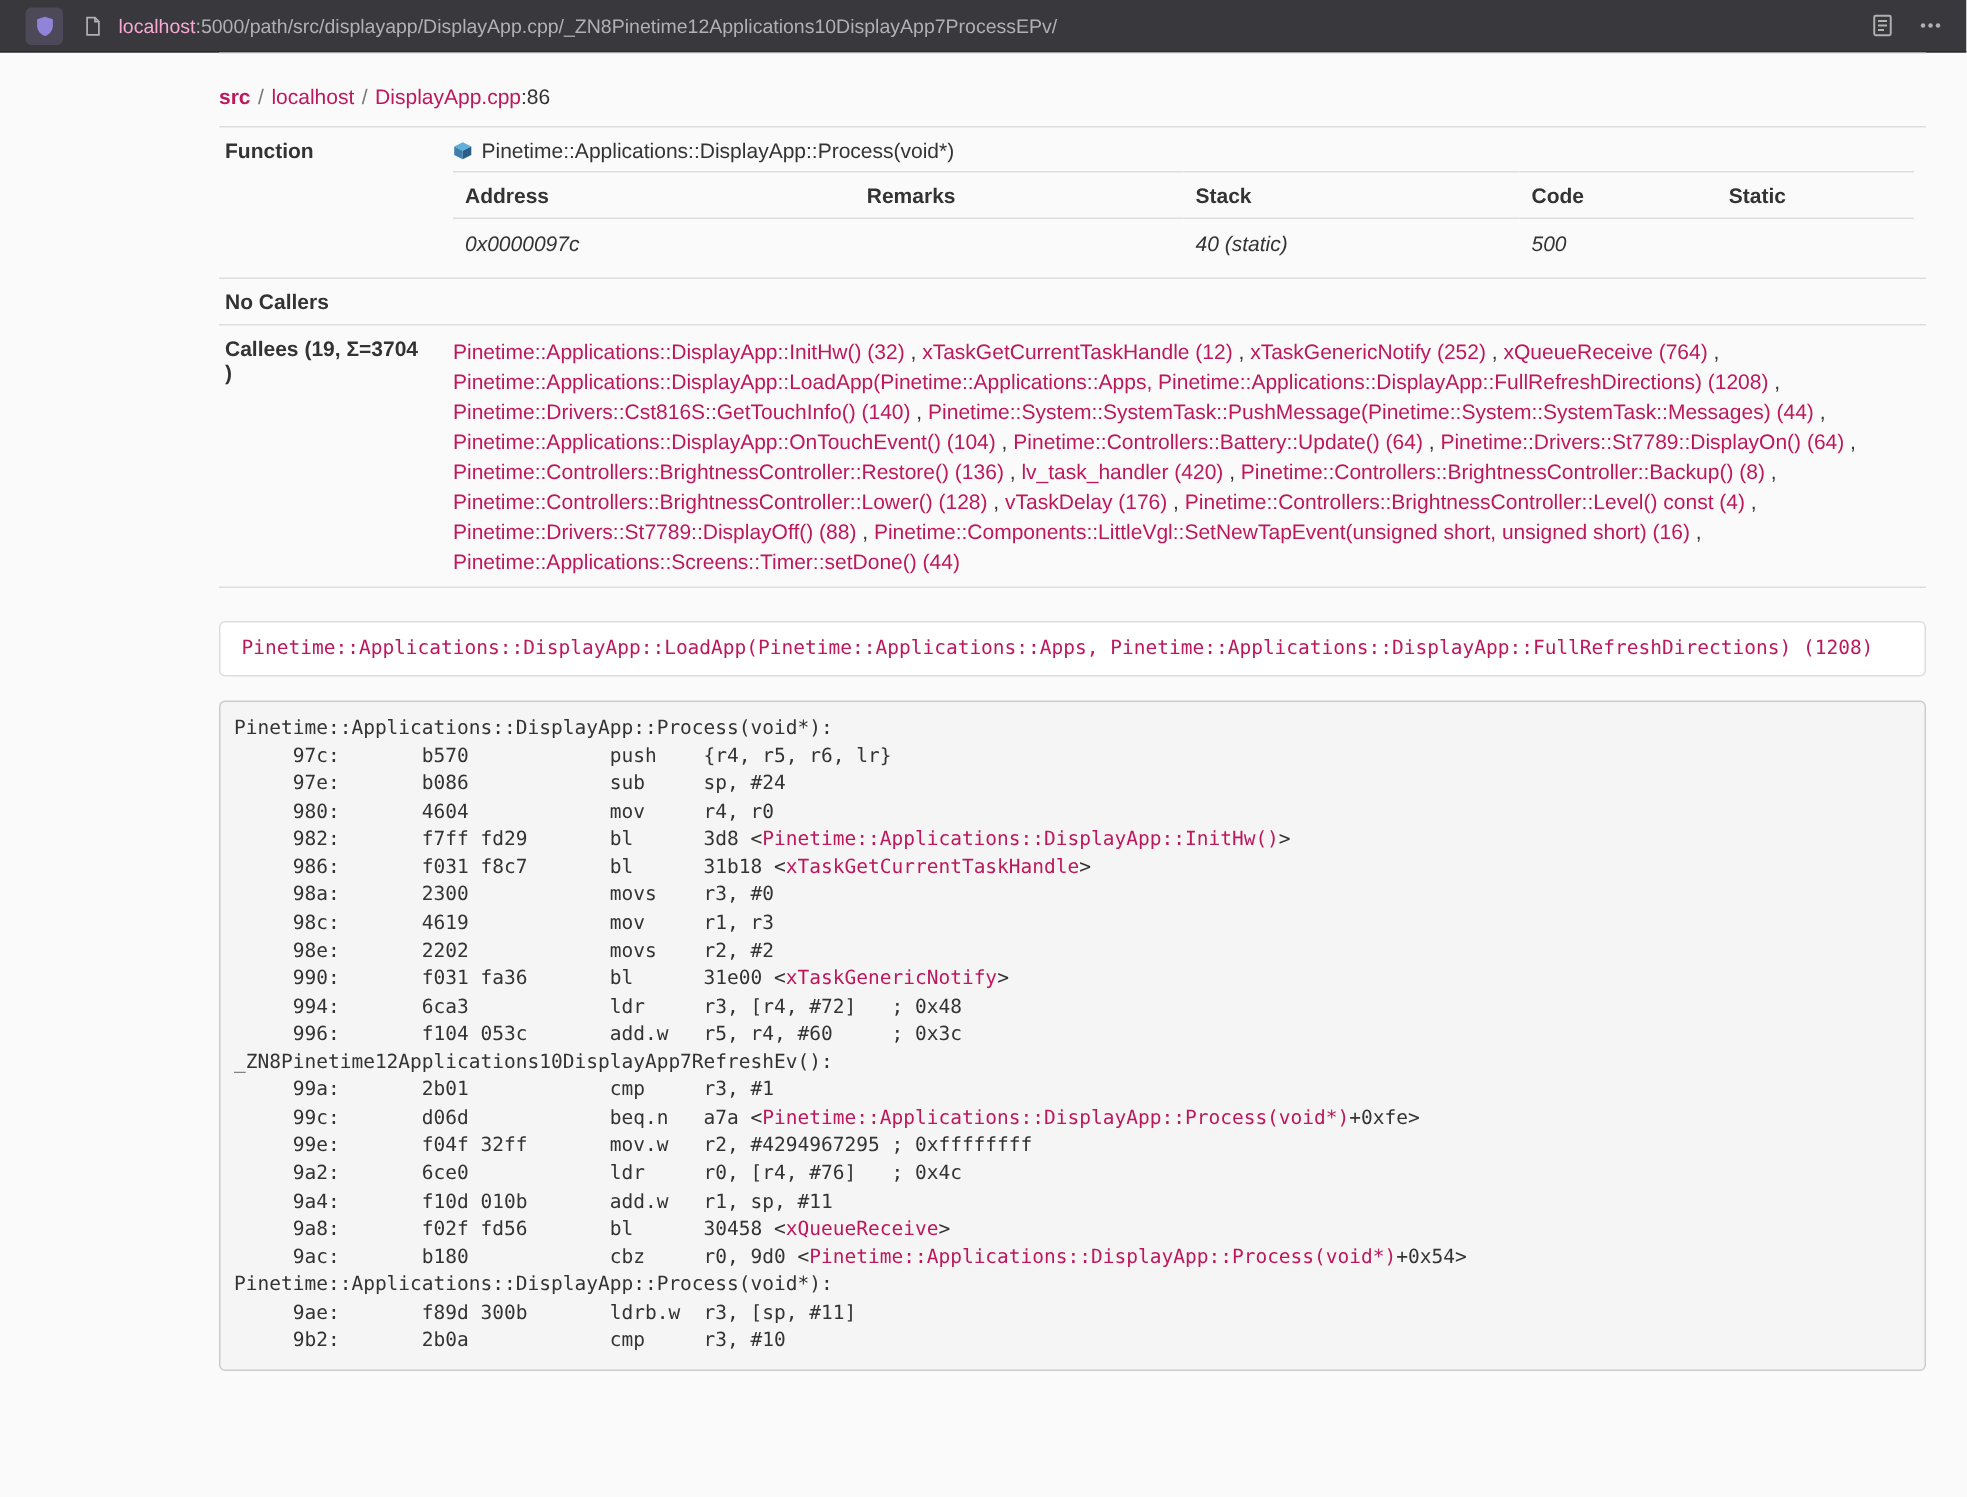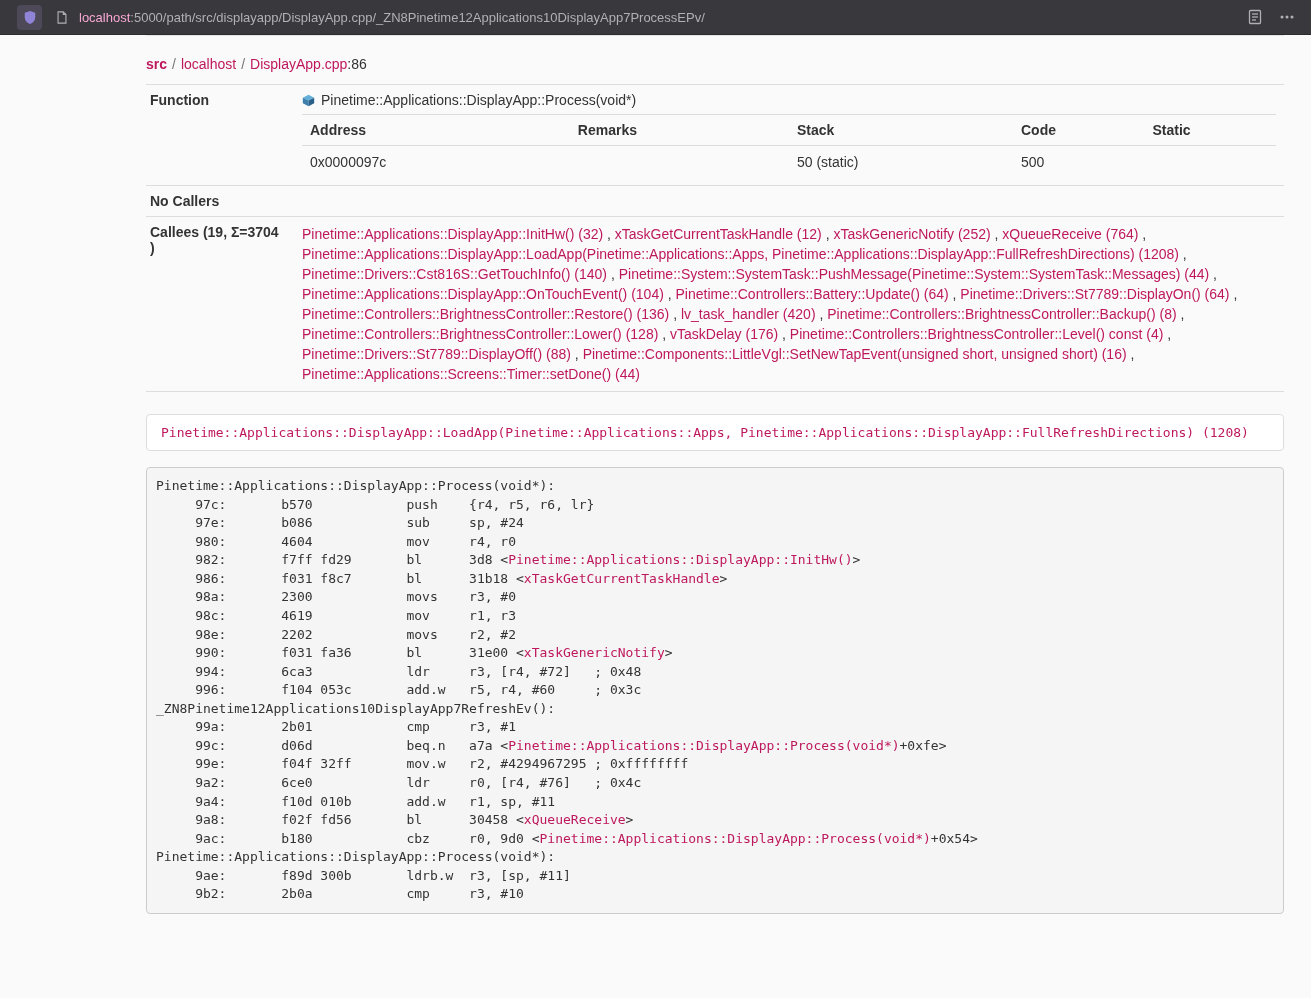--- a/index.html
+++ b/index.html
@@ -51,21 +51,21 @@
   table.ftable > tbody > tr:last-child { border-bottom: 1px solid #ddd; }
   table.ftable th, table.ftable td {
     text-align: left; vertical-align: top; padding: 7px 8px; font-weight: normal;
   }
   table.ftable > tbody > tr > th { width: 148px; font-weight: bold; padding-left: 4px; }
 
   .fn-name-line { display: flex; align-items: center; gap: 6px; padding: 0 0 6px 0; }
   table.inner { width: 100%; border-collapse: collapse; }
   table.inner tr { border-top: 1px solid #ddd; }
   table.inner th { font-weight: bold; padding: 7px 8px 7px 8px; }
-  table.inner td { padding: 8px 8px; }
+  table.inner td { padding: 8px 8px; font-style: italic; }
   table.inner .c1 { width: 27.5%; }
   table.inner .c2 { width: 22.5%; }
   table.inner .c3 { width: 23%; }
   table.inner .c4 { width: 13.5%; }
   table.inner .c5 { width: 13.5%; }
 
   .callees { line-height: 20px; }
 
   .symbol-panel {
     margin-top: 22px; background: #ffffff; border: 1px solid #ddd;
@@ -147,21 +147,21 @@
               <tr>
                 <th class="c1">Address</th>
                 <th class="c2">Remarks</th>
                 <th class="c3">Stack</th>
                 <th class="c4">Code</th>
                 <th class="c5">Static</th>
               </tr>
               <tr>
                 <td>0x0000097c</td>
                 <td></td>
-                <td>50 (static)</td>
+                <td>40 (static)</td>
                 <td>500</td>
                 <td></td>
               </tr>
             </tbody>
           </table>
         </td>
       </tr>
       <tr>
         <th>No Callers</th>
         <td></td>

